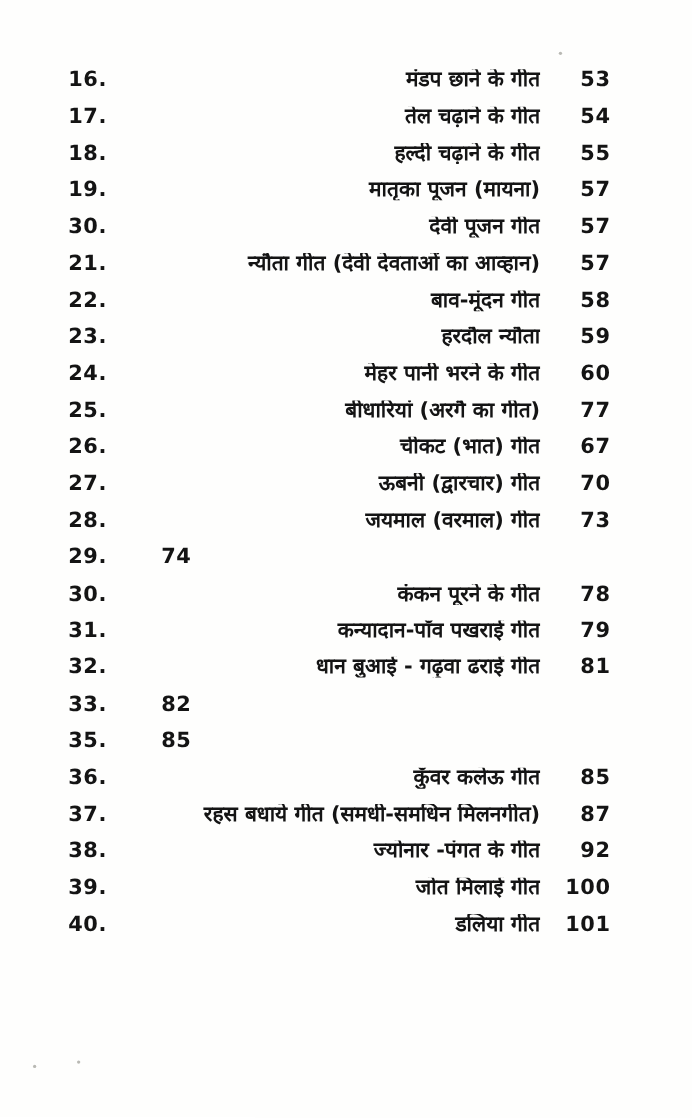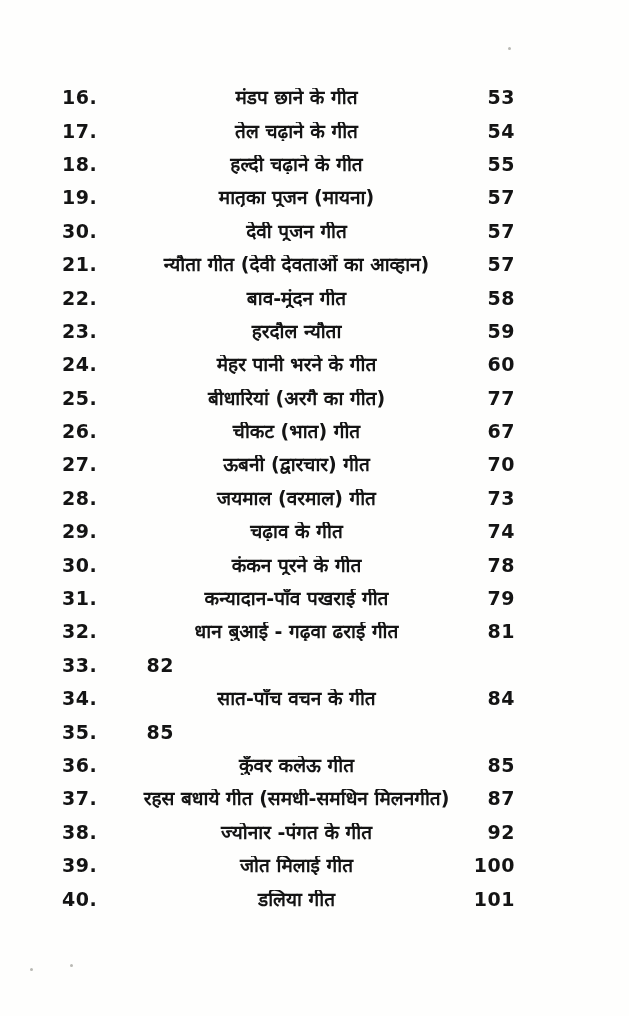--- a/index.html
+++ b/index.html
@@ -11,21 +11,21 @@
   .page {
     position: relative;
     width: 629px;
     height: 1016px;
     background: #fefefd;
     overflow: hidden;
     color: #141414;
   }
   .toc-list {
     position: absolute;
-    top: 81px;
+    top: 56px;
     left: 0;
     right: 0;
   }
   .toc-row {
     display: flex;
     align-items: center;
     height: 33.4px;
     font-size: 19px;
     font-weight: 700;
     line-height: 1;
@@ -33,27 +33,27 @@
   }
   .toc-row .num {
     flex: 0 0 48px;
     margin-left: 62px;
     text-align: left;
     letter-spacing: 0.5px;
   }
   .toc-row .title {
     flex: 1 1 auto;
     margin-left: 32px;
-    text-align: center;
+    text-align: right;
     overflow: hidden;
   }
   .toc-row .page-num {
     flex: 0 0 64px;
     text-align: right;
-    margin-right: 114px;
+    margin-right: 74px;
     letter-spacing: 0.5px;
   }
   .speck {
     position: absolute;
     background: #b9b9b4;
     border-radius: 50%;
     width: 3px;
     height: 3px;
   }
 </style>
@@ -135,21 +135,20 @@
   </div>
 
   <div class="toc-row">
     <span class="num">28.</span>
     <span class="title">जयमाल (वरमाल) गीत</span>
     <span class="page-num">73</span>
   </div>
 
   <div class="toc-row">
     <span class="num">29.</span>
-    <span class="title">चढ़ाव के गीत</span>
     <span class="page-num">74</span>
   </div>
 
   <div class="toc-row">
     <span class="num">30.</span>
     <span class="title">कंकन पूरने के गीत</span>
     <span class="page-num">78</span>
   </div>
 
   <div class="toc-row">
@@ -162,25 +161,20 @@
     <span class="num">32.</span>
     <span class="title">धान बुआई - गढ़ुवा ढराई गीत</span>
     <span class="page-num">81</span>
   </div>
 
   <div class="toc-row">
     <span class="num">33.</span>
     <span class="page-num">82</span>
   </div>
 
-  <div class="toc-row">
-    <span class="num">34.</span>
-    <span class="title">सात-पाँच वचन के गीत</span>
-    <span class="page-num">84</span>
-  </div>
 
   <div class="toc-row">
     <span class="num">35.</span>
     <span class="page-num">85</span>
   </div>
 
   <div class="toc-row">
     <span class="num">36.</span>
     <span class="title">कुँवर कलेऊ गीत</span>
     <span class="page-num">85</span>

